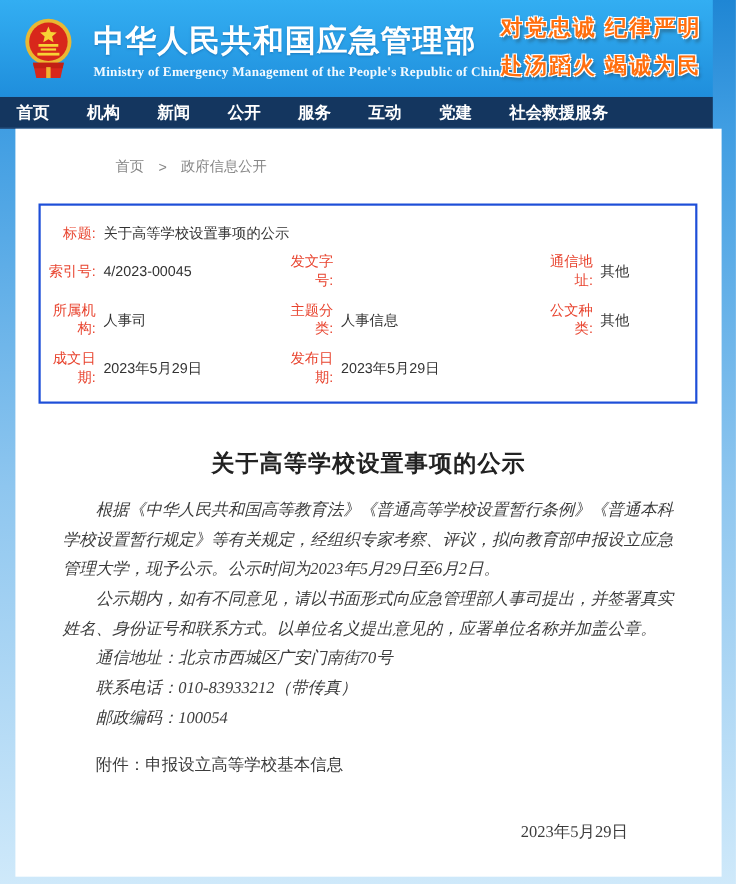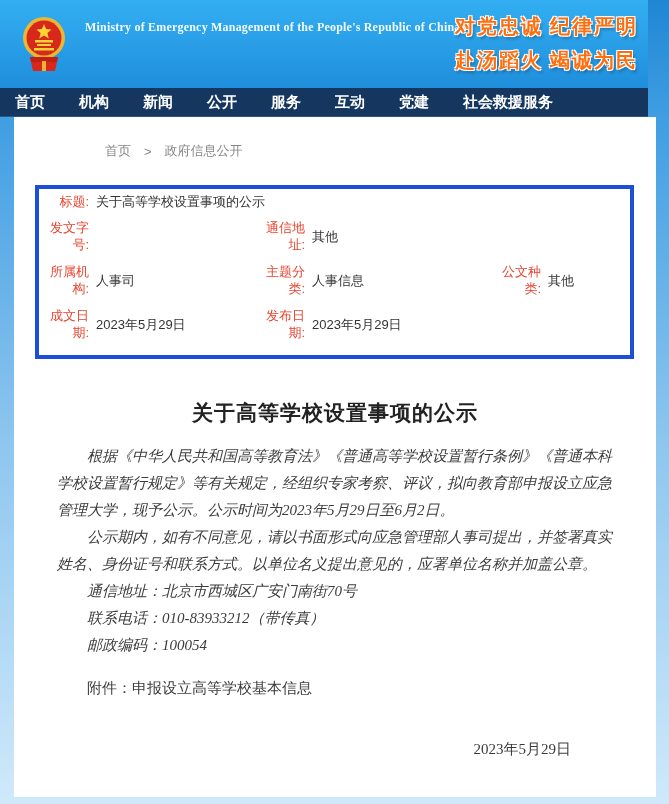--- a/index.html
+++ b/index.html
@@ -48,22 +48,22 @@
   }
 
   .breadcrumb{
     padding:25px 0 0 91px; font-size:13px; color:#878787;
     display:flex; gap:13px; align-items:center;
   }
   .breadcrumb .crumb{ cursor:pointer; }
 
   
   .meta-box{
-    margin:25px 12px 0 21px; width:599px; border:4px solid #1d4ed8; background:#fff;
-    padding:2px 12px 12px 2px; font-size:13px;
+    margin:25px 12px 0 21px; width:599px; border:2px solid #1d4ed8; background:#fff;
+    padding:14px 12px 12px 2px; font-size:13px;
   }
   .meta-row + .meta-row{ margin-top:6px; }
   .meta-row.cols{ display:grid; grid-template-columns:216px 236px 1fr; }
   .meta-cell{ display:flex; align-items:center; min-height:38px; }
   .meta-cell.single{ min-height:20px; }
   .meta-label{
     flex:none; width:48px; text-align:right; color:#e8432e; line-height:17px;
     word-break:break-all;
   }
   .meta-value{ margin-left:7px; color:#333; line-height:17px; }
@@ -94,20 +94,21 @@
       <path d="M22 11 l2.1 5.1 5.5.4 -4.2 3.6 1.3 5.4 -4.7-2.9 -4.7 2.9 1.3-5.4 -4.2-3.6 5.5-.4 z" fill="#f7d335"></path>
       <rect x="13" y="27" width="18" height="2.5" fill="#f7d335"></rect>
       <rect x="15" y="31" width="14" height="2" fill="#f7d335"></rect>
       <rect x="12" y="35" width="20" height="2.5" fill="#f7d335"></rect>
       <path d="M8 44 h28 l-3 14 h-22 z" fill="#d8271b"></path>
       <path d="M8 44 h28 l-1 5 h-26 z" fill="#c21f14"></path>
       <rect x="20" y="48" width="4" height="10" fill="#f7d335" opacity=".8"></rect>
     </svg>
   </span>
   <div class="brand">
+    <div class="brand-cn">中华人民共和国应急管理部</div>
     <div class="brand-en">Ministry of Emergency Management of the People's Republic of China</div>
   </div>
   <div class="slogan">
     <div>对党忠诚 纪律严明</div>
     <div>赴汤蹈火 竭诚为民</div>
   </div>
 </header>
 
 <nav class="main-nav">
   <span class="nav-item">首页</span>
@@ -130,20 +131,24 @@
 
   <section class="meta-box">
     <div class="meta-row">
       <div class="meta-cell single">
         <span class="meta-label">标题:</span>
         <span class="meta-value">关于高等学校设置事项的公示</span>
       </div>
     </div>
     <div class="meta-row cols">
       <div class="meta-cell">
+        <span class="meta-label">索引号:</span>
+        <span class="meta-value">4/2023-00045</span>
+      </div>
+      <div class="meta-cell">
         <span class="meta-label">发文字号:</span>
         <span class="meta-value"></span>
       </div>
       <div class="meta-cell">
         <span class="meta-label">通信地址:</span>
         <span class="meta-value">其他</span>
       </div>
     </div>
     <div class="meta-row cols">
       <div class="meta-cell">

